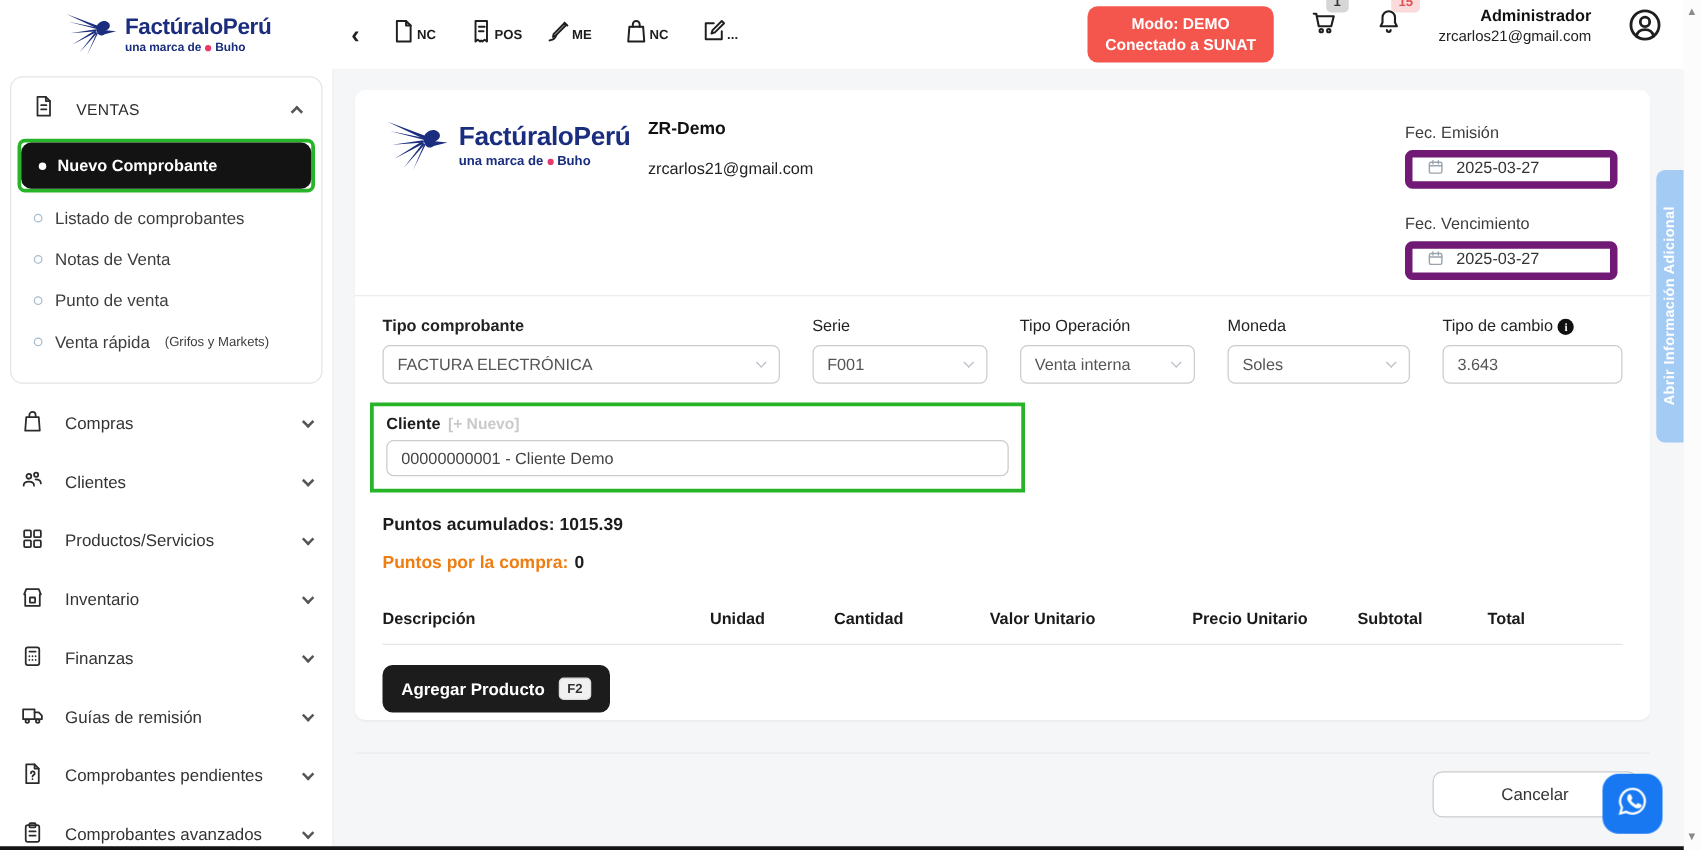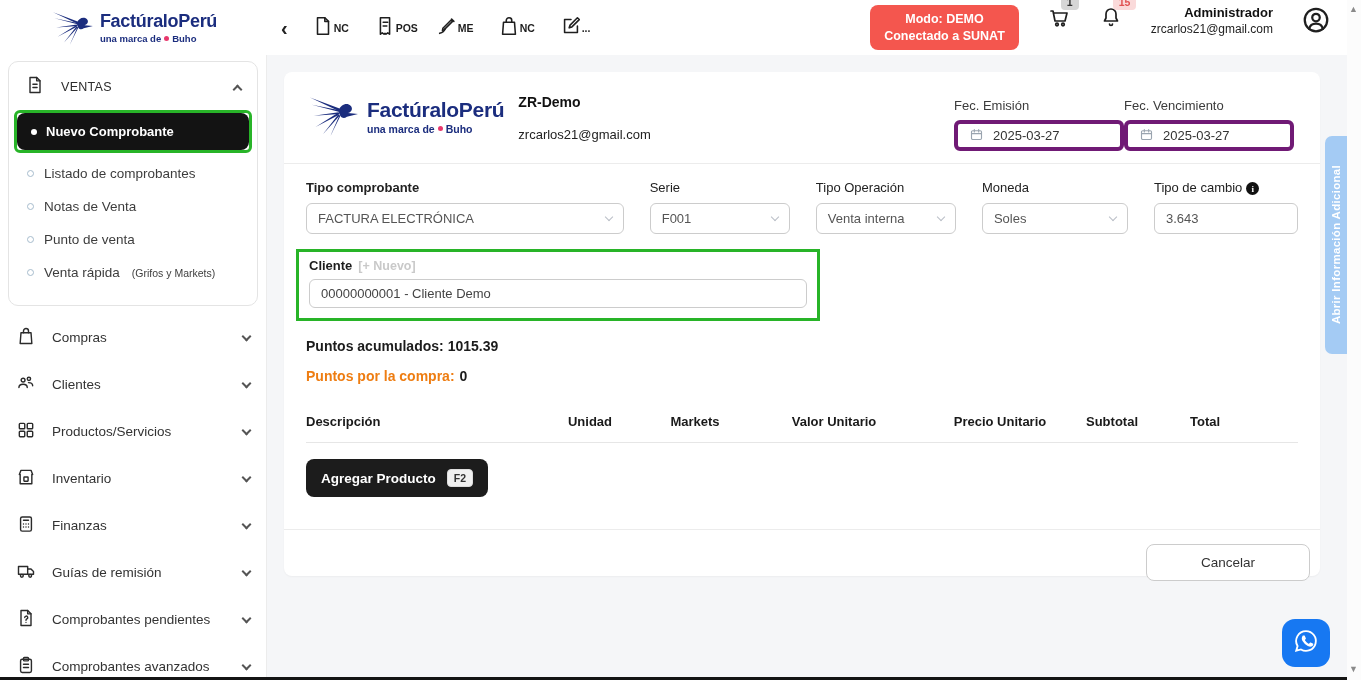--- a/index.html
+++ b/index.html
@@ -69,24 +69,24 @@
   .main { position:absolute; top:55px; left:268px; right:14px; bottom:3px; }
   .card { margin:17px 27px 0 16px; background:#fff; border-radius:8px; height:504px;
     box-shadow:0 1px 2px rgba(0,0,0,0.04); position:relative; }
   .card-head { display:flex; padding:18px 22px 12px; align-items:flex-start; }
   .biglogo { display:flex; align-items:center; gap:5px; }
   .biglogo .brand-text .line1 { font-size:21px; }
   .biglogo .tagline { font-size:10.5px; }
   .company { margin-left:14px; margin-top:4px; }
   .company-name { font-size:14px; font-weight:bold; color:#111; }
   .company-email { font-size:13px; color:#222; margin-top:17px; }
-  .dates { margin-left:auto; display:flex; padding-right:4px; margin-top:8px; }
+  .dates { margin-left:auto; display:flex; gap:20px; padding-right:4px; margin-top:8px;flex-direction:column; }
   .date-label { font-size:13px; color:#3c3c3c; }
-  .date-box { margin-top:7px; width:170px; height:31px; border:4px solid #701a75; border-radius:6px;
-    display:flex; align-items:center; gap:9px; padding:0 11px; font-size:13px; color:#333; background:#fff; }
+  .date-box { margin-top:7px; width:170px; height:31px; border:6px solid #701a75; border-radius:6px;
+    display:flex; align-items:flex-start; gap:9px; padding:0 11px; font-size:13px; color:#333; background:#fff; }
   .date-box svg { width:15px; height:15px; }
   .hr { height:1px; background:#ececec; }
 
   .form-row { display:flex; padding:16px 22px 2px; gap:26px; }
   .fg-label { font-size:13px; color:#222; }
   .fg-label.bold { font-weight:bold; }
   .field-box { margin-top:8px; height:31px; border:1px solid #ccc; border-radius:6px; background:#fff;
     display:flex; align-items:center; justify-content:space-between; padding:0 11px; font-size:13px; color:#555; }
   .sel-chev { width:6px; height:6px; border-right:1.5px solid #b9bec6; border-bottom:1.5px solid #b9bec6;
     transform:rotate(45deg); margin-bottom:3px; }
@@ -498,21 +498,21 @@
     <div class="points1">
       <span>Puntos acumulados:</span><span class="pval">1015.39</span>
     </div>
     <div class="points2">
       <span class="plabel">Puntos por la compra:</span><span class="pval">0</span>
     </div>
 
     <div class="table-head">
       <span class="col-desc">Descripción</span>
       <span class="col-unidad">Unidad</span>
-      <span class="col-cant">Markets</span>
+      <span class="col-cant">Cantidad</span>
       <span class="col-vu">Valor Unitario</span>
       <span class="col-pu">Precio Unitario</span>
       <span class="col-sub">Subtotal</span>
       <span class="col-total">Total</span>
     </div>
 
     <button class="add-btn">
       <span>Agregar Producto</span>
       <span class="key-badge">F2</span>
     </button>

